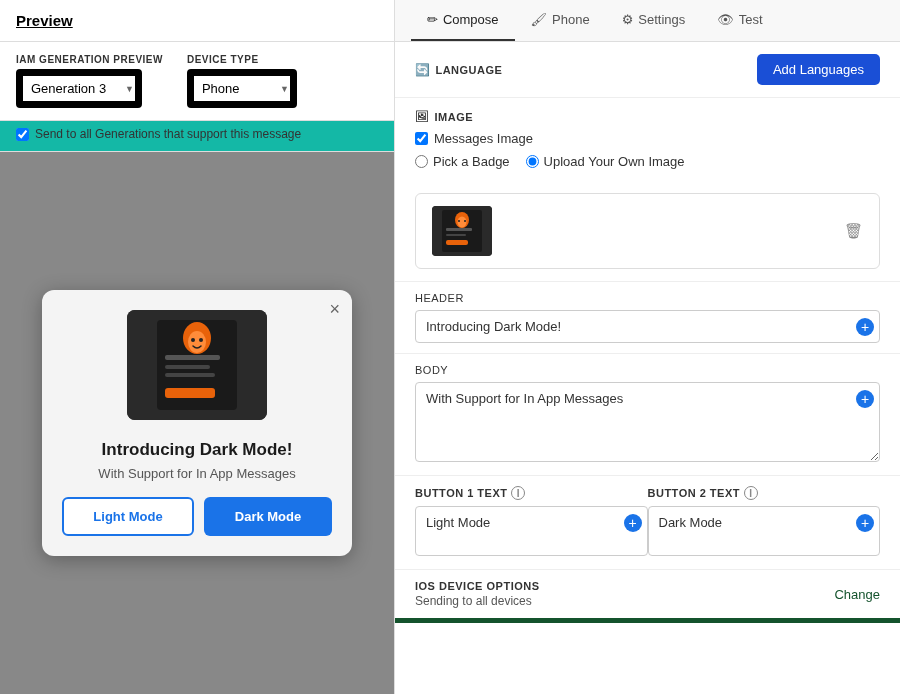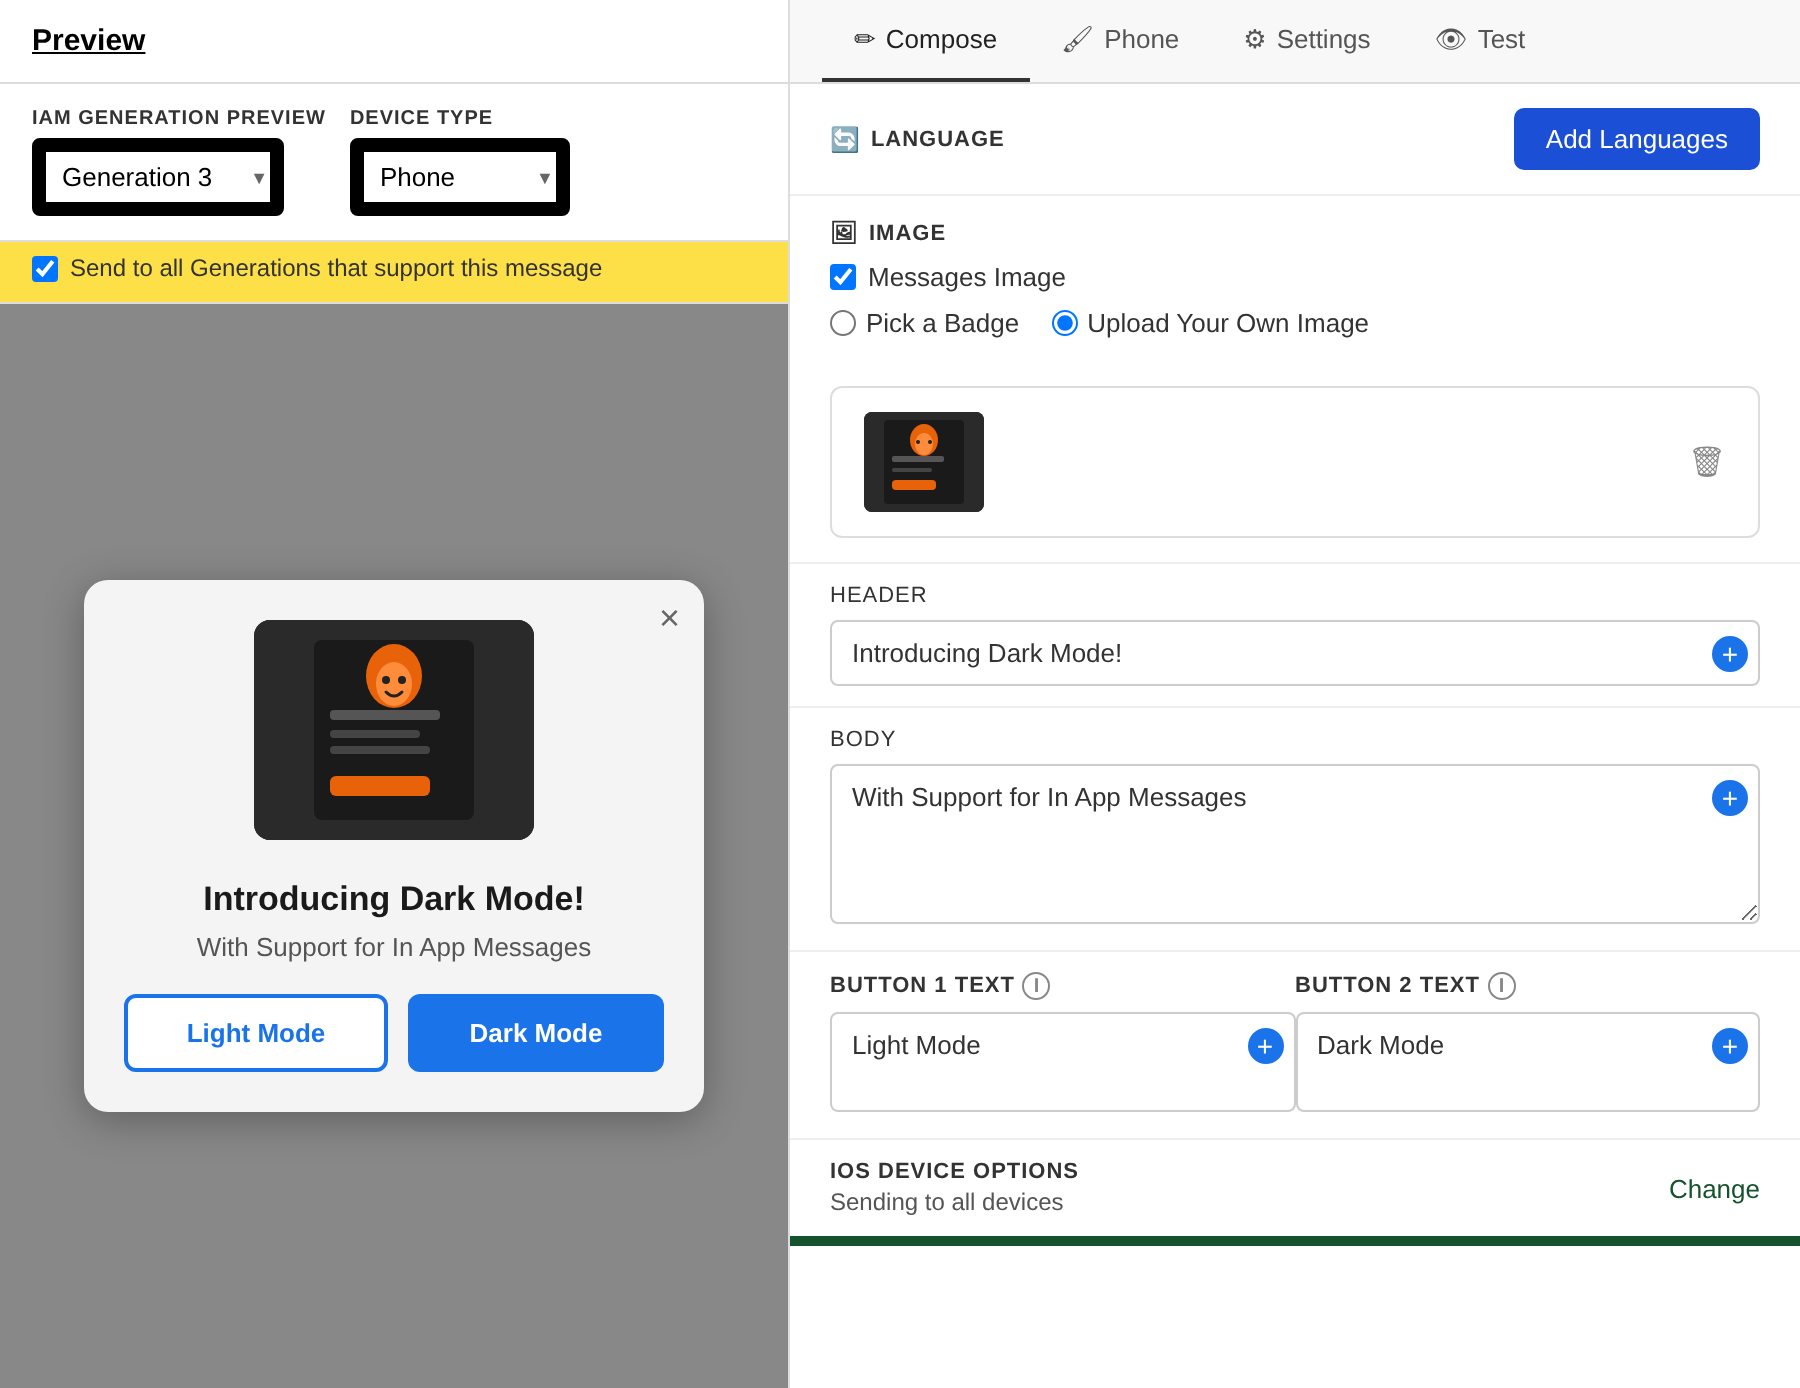--- a/index.html
+++ b/index.html
@@ -20,21 +20,21 @@
       font-size: 15px;
       font-weight: 600;
       border-bottom: 1px solid #ddd;
       text-decoration: underline;
     }
     .preview-controls {
       background: #fff;
       padding: 12px 16px;
       border-bottom: 1px solid #ddd;
       display: flex;
-      gap: 12px;
+      gap: 24px;
       align-items: flex-start;
     }
     .control-group label {
       display: block;
       font-size: 10px;
       font-weight: 700;
       color: #333;
       text-transform: uppercase;
       letter-spacing: 0.5px;
       margin-bottom: 4px;
@@ -57,21 +57,21 @@
       content: '▼';
       font-size: 9px;
       position: absolute;
       right: 8px;
       top: 50%;
       transform: translateY(-50%);
       pointer-events: none;
       color: #666;
     }
     .checkbox-row {
-      background: #fde047;
+      background: #14b8a6;
       padding: 6px 16px 10px;
       border-bottom: 1px solid #ddd;
       display: flex;
       align-items: center;
       gap: 6px;
       font-size: 12px;
       color: #333;
     }
     .checkbox-row input[type="checkbox"] { cursor: pointer; }
     .preview-area {

